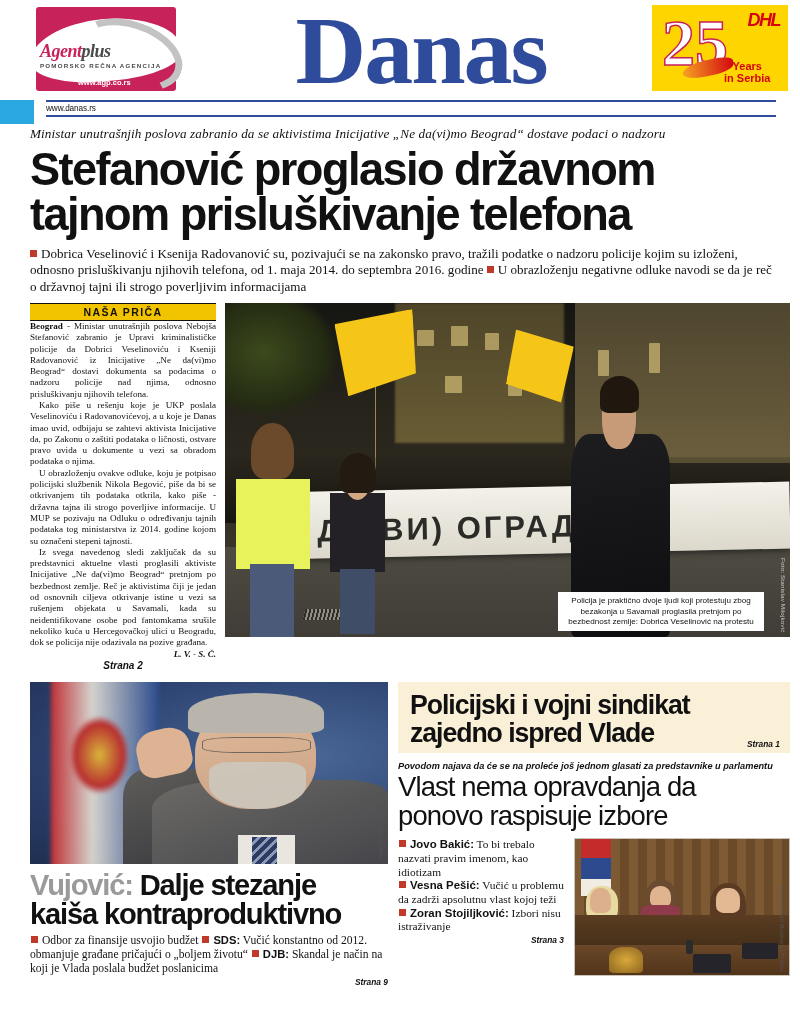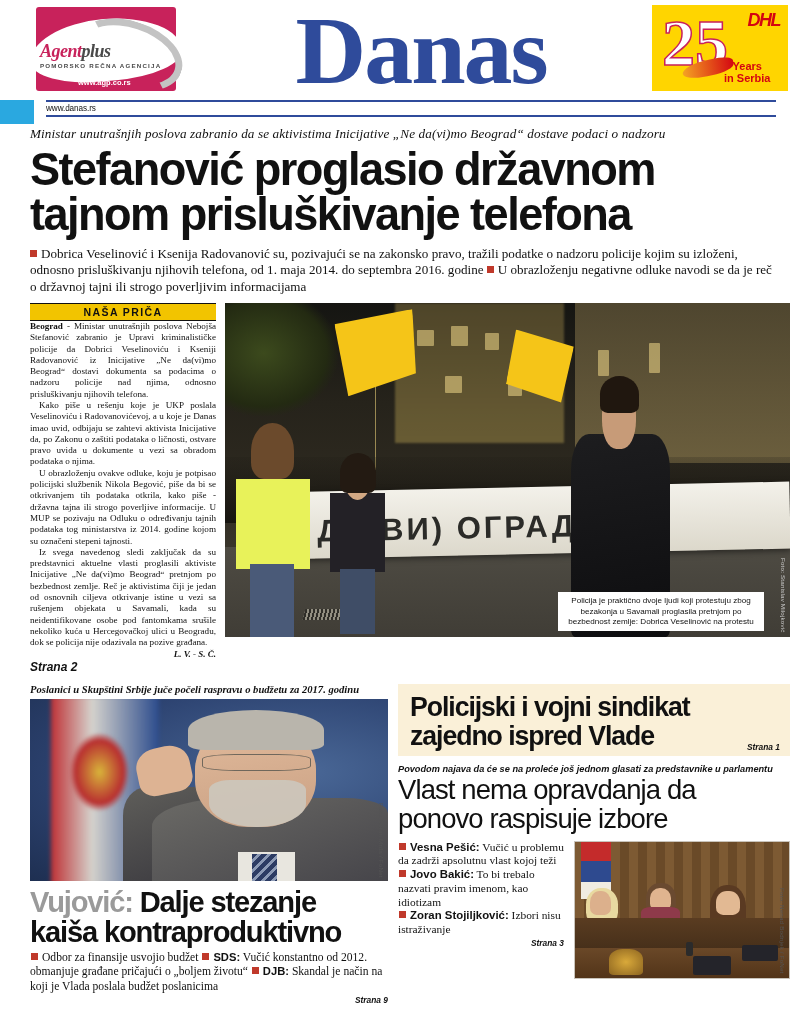--- a/index.html
+++ b/index.html
@@ -106,21 +106,21 @@
     border-top:1px solid #111;border-bottom:1px solid #111;
   }
   .body-col{
     font-family:"Liberation Serif",serif;font-size:9.15px;line-height:1.235;
     text-align:justify;color:#111;hyphens:auto;
   }
   .body-col p{margin:0;text-indent:9px;}
   .body-col p.first{text-indent:0;}
   .body-col b{font-weight:bold;}
   .signature{text-align:right;font-style:italic;font-weight:bold;font-size:9px;margin-top:0;}
-  .strana{text-align:left;font-weight:bold;font-style:italic;font-size:12px;
+  .strana{text-align:center;font-weight:bold;font-style:italic;font-size:10px;
     font-family:"Liberation Sans",sans-serif;}
 
   
   .photo{position:relative;overflow:hidden;background:#1a1a18;}
   .photo-protest{height:334px;}
   .pp-sky{position:absolute;inset:0;background:
     linear-gradient(180deg,#151512 0%,#26231b 30%,#2e2a20 55%,#3a362c 75%,#4a473d 100%);}
   .pp-bldg{position:absolute;left:30%;top:0;width:30%;height:42%;
     background:linear-gradient(180deg,#6d5f36,#8a7940);opacity:.65;filter:blur(1px);}
   .pp-bldg2{position:absolute;left:62%;top:0;width:38%;height:48%;
@@ -386,21 +386,20 @@
         <div class="photo-caption">Policija je praktično dvoje ljudi koji protestuju zbog bezakonja u Savamali proglasila pretnjom po bezbednost zemlje: Dobrica Veselinović na protestu</div>
         <div class="photo-credit">Foto: Stanislav Milojković</div>
       </div>
     </div>
 
   </div>
 
   <div class="lower">
 
     <div class="lower-left">
-      <div class="sub-kicker">Poslanici u Skupštini Srbije juče počeli raspravu o budžetu za 2017. godinu</div>
       <div class="photo photo-vuj">
         <div class="vj-bg"></div>
         <div class="vj-flag"></div>
         <div class="vj-crest"></div>
         <div class="vj-arm"></div>
         <div class="vj-hand"></div>
         <div class="vj-suit"></div>
         <div class="vj-shirt"></div>
         <div class="vj-tie"></div>
         <div class="vj-face"></div>
@@ -433,22 +432,22 @@
 
       <div>
         <div class="izbore-kicker">Povodom najava da će se na proleće još jednom glasati za predstavnike u parlamentu</div>
         <div class="izbore-head">
           <div>Vlast nema opravdanja da</div>
           <div>ponovo raspisuje izbore</div>
         </div>
 
         <div class="quotes-row">
           <div class="quotes">
+            <div><span class="sq2"></span><b>Jovo Bakić:</b> <span>To bi trebalo nazvati pravim imenom, kao idiotizam</span></div>
             <div><span class="sq2"></span><b>Vesna Pešić:</b> <span>Vučić u problemu da zadrži apsolutnu vlast kojoj teži</span></div>
-            <div><span class="sq2"></span><b>Jovo Bakić:</b> <span>To bi trebalo nazvati pravim imenom, kao idiotizam</span></div>
             <div><span class="sq2"></span><b>Zoran Stojiljković:</b> <span>Izbori nisu istraživanje</span></div>
             <div class="bottom-strana">Strana 3</div>
           </div>
 
           <div class="photo photo-parl">
             <div class="pl-wall"></div>
             <div class="pl-flag"></div>
             <div class="pl-p" style="left:5%;top:34%;width:15%;height:26%;background:#e8d9a0;"></div>
             <div class="pl-p" style="left:7%;top:36%;width:10%;height:18%;background:#dcb08c;"></div>
             <div class="pl-p" style="left:33%;top:30%;width:14%;height:24%;background:#6a4a30;"></div>

